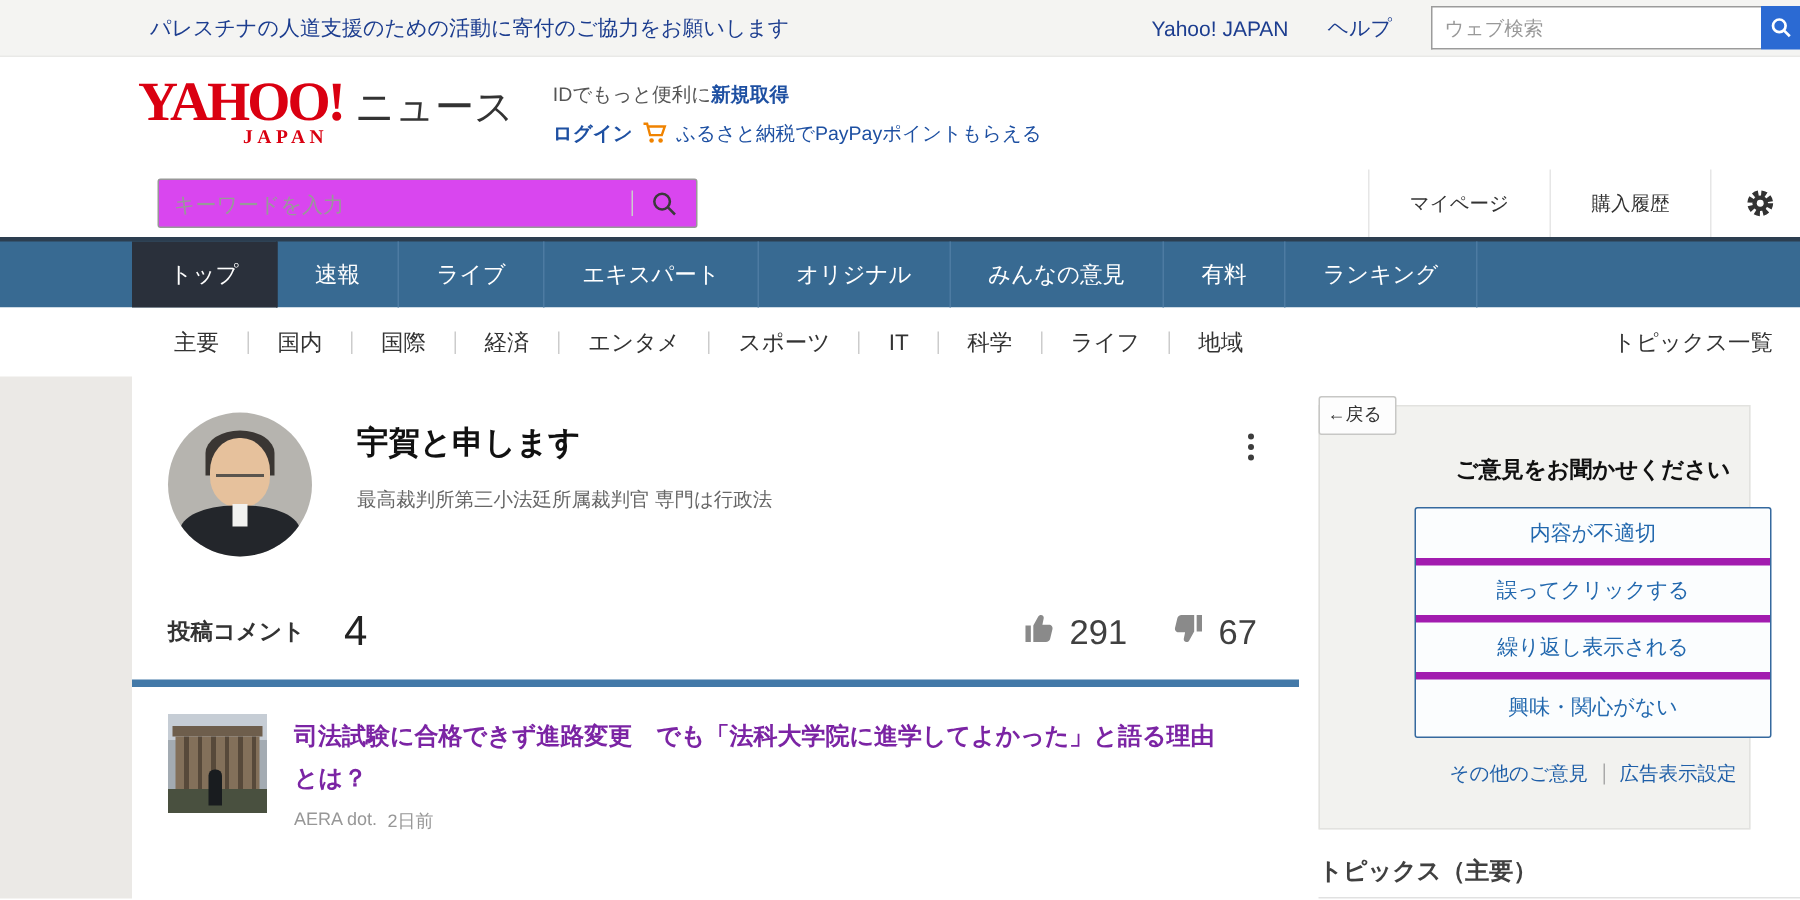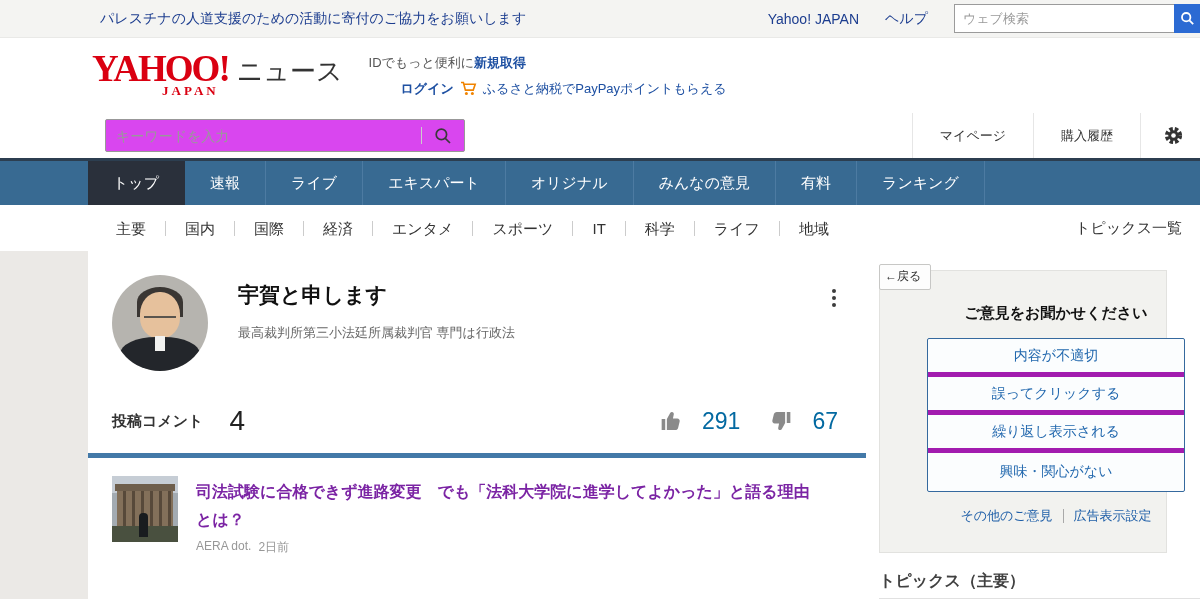--- a/index.html
+++ b/index.html
@@ -20,21 +20,21 @@
   .websearch::placeholder { color:#999; }
   .websearch-btn { width:26px; height:29px; background:#2b6ad3; border:none; display:flex; align-items:center; justify-content:center; cursor:pointer; padding:0; }
 
   
   .header { height:75px; background:#fff; display:flex; align-items:center; }
   .logo { margin-left:92px; display:flex; flex-direction:column; cursor:pointer; flex-shrink:0; }
   .logo-main { font-family:"Liberation Serif","DejaVu Serif",serif; font-weight:bold; font-size:37px; line-height:0.9; color:#da0011; letter-spacing:-2px; }
   .logo-sub { font-family:"Liberation Serif","DejaVu Serif",serif; font-weight:bold; font-size:13px; color:#da0011; letter-spacing:3px; text-align:right; padding-right:10px; margin-top:-2px; }
   .service-name { font-size:26px; color:#333; margin-left:8px; margin-top:-8px; }
   .id-block { margin-left:26px; font-size:13px; line-height:1.95; color:#555; }
-  .id-line2 { display:flex; align-items:center; gap:6px;margin-left:32px; }
+  .id-line2 { display:flex; align-items:center; gap:6px; }
   .blue-bold { color:#1e50a2; font-weight:bold; cursor:pointer; }
   .blue-link { color:#1e50a2; cursor:pointer; }
 
   
   .searchrow { height:45px; display:flex; align-items:stretch; background:#fff; }
   .keyword-box { margin:6px 0 6px 105px; width:360px; border:1px solid #989898; border-radius:2px; display:flex; align-items:center; background:#d946ef; }
   .keyword-input { flex:1; border:none; outline:none; font-size:14px; padding:0 10px; color:#333; background:transparent; height:100%; }
   .keyword-input::placeholder { color:#999; }
   .keyword-divider { width:1px; height:17px; background:#ccc; }
   .keyword-search-btn { width:42px; height:100%; background:none; border:none; display:flex; align-items:center; justify-content:center; cursor:pointer; }
@@ -70,37 +70,37 @@
   .profile-info { margin-left:30px; padding-top:6px; }
   .profile-name { font-size:21px; font-weight:bold; color:#111; }
   .profile-desc { margin-top:15px; font-size:13px; color:#666; }
   .kebab { margin-left:auto; margin-right:6px; padding-top:14px; display:flex; flex-direction:column; gap:3px; align-items:center; cursor:pointer; height:34px; }
   .kebab i { width:4px; height:4px; border-radius:50%; background:#3d3d3d; }
 
   .stats { display:flex; align-items:center; margin:34px -24px 0; padding:0 24px 16px; border-bottom:5px solid #4379a8; }
   .stats-label { font-size:15px; font-weight:bold; color:#333; }
   .stats-count { font-size:28px; color:#222; margin-left:26px; }
   .stats-right { margin-left:auto; display:flex; align-items:center; gap:30px; margin-right:4px; }
-  .thumb-group { display:flex; align-items:center; gap:20px; color:#0369a1; font-size:23px; }
+  .thumb-group { display:flex; gap:9px; color:#404040; font-size:23px; }
 
   .article { display:flex; padding-top:18px; cursor:pointer; }
   .thumb { width:66px; height:66px; flex-shrink:0; position:relative; overflow:hidden; background:linear-gradient(#c6cdd5 0 26%, #a3abb2 26% 100%); }
   .thumb-roof { position:absolute; top:8px; left:3px; right:3px; height:7px; background:#6e5e4c; }
   .thumb-building { position:absolute; left:5px; right:5px; top:15px; bottom:16px; background:repeating-linear-gradient(90deg,#83705a 0 6px,#57493a 6px 9px); }
   .thumb-ground { position:absolute; bottom:0; height:16px; left:0; right:0; background:#49503f; }
   .thumb-person { position:absolute; bottom:5px; left:27px; width:9px; height:24px; background:#191c1f; border-radius:4px 4px 0 0; }
   .article-text { margin-left:18px; padding-top:2px; }
   .article-title { font-size:16px; font-weight:bold; color:#7b24a4; line-height:1.75; max-width:625px; }
   .article-meta { margin-top:5px; font-size:12px; color:#979797; display:flex; gap:7px; }
 
   
   .sidebar { flex:1; background:#fff; position:relative; }
   .back-btn { position:absolute; left:13px; top:13px; background:#fdfdfd; border:1px solid #c7c7c5; border-radius:2px; font-size:12px; color:#333; padding:3px 9px 4px 5px; cursor:pointer; z-index:2; }
   .feedback-panel { position:absolute; left:13px; top:19px; width:288px; height:283px; background:#f2f2ef; border:1px solid #e2e2df; }
-  .fb-inner { margin-left:47px; width:258px; }
+  .fb-inner { margin-left:63px; width:238px; }
   .fb-title { text-align:center; font-size:15px; font-weight:bold; color:#111; margin-top:33px; margin-bottom:15px; }
   .fb-buttons { border:1px solid #35699e; border-radius:2px; background:#fbfdfe; }
   .fb-btn { display:block; width:100%; height:38px; border:none; border-bottom:5px solid #a21caf; background:transparent; color:#2268ae; font-size:14px; cursor:pointer; font-family:inherit; }
   .fb-btn:last-child { border-bottom:none; }
   .fb-links { display:flex; justify-content:center; align-items:center; margin-top:15px; font-size:13px; }
   .fb-link { color:#1f5fa8; cursor:pointer; }
   .fb-sep { width:1px; height:14px; background:#a9a9a9; margin:0 10px; }
   .topics-heading { position:absolute; left:13px; top:320px; font-size:16px; font-weight:bold; color:#404040; cursor:pointer; }
   .topics-divider { position:absolute; left:13px; right:0; top:347px; height:1px; background:#e1e1e1; }
 

